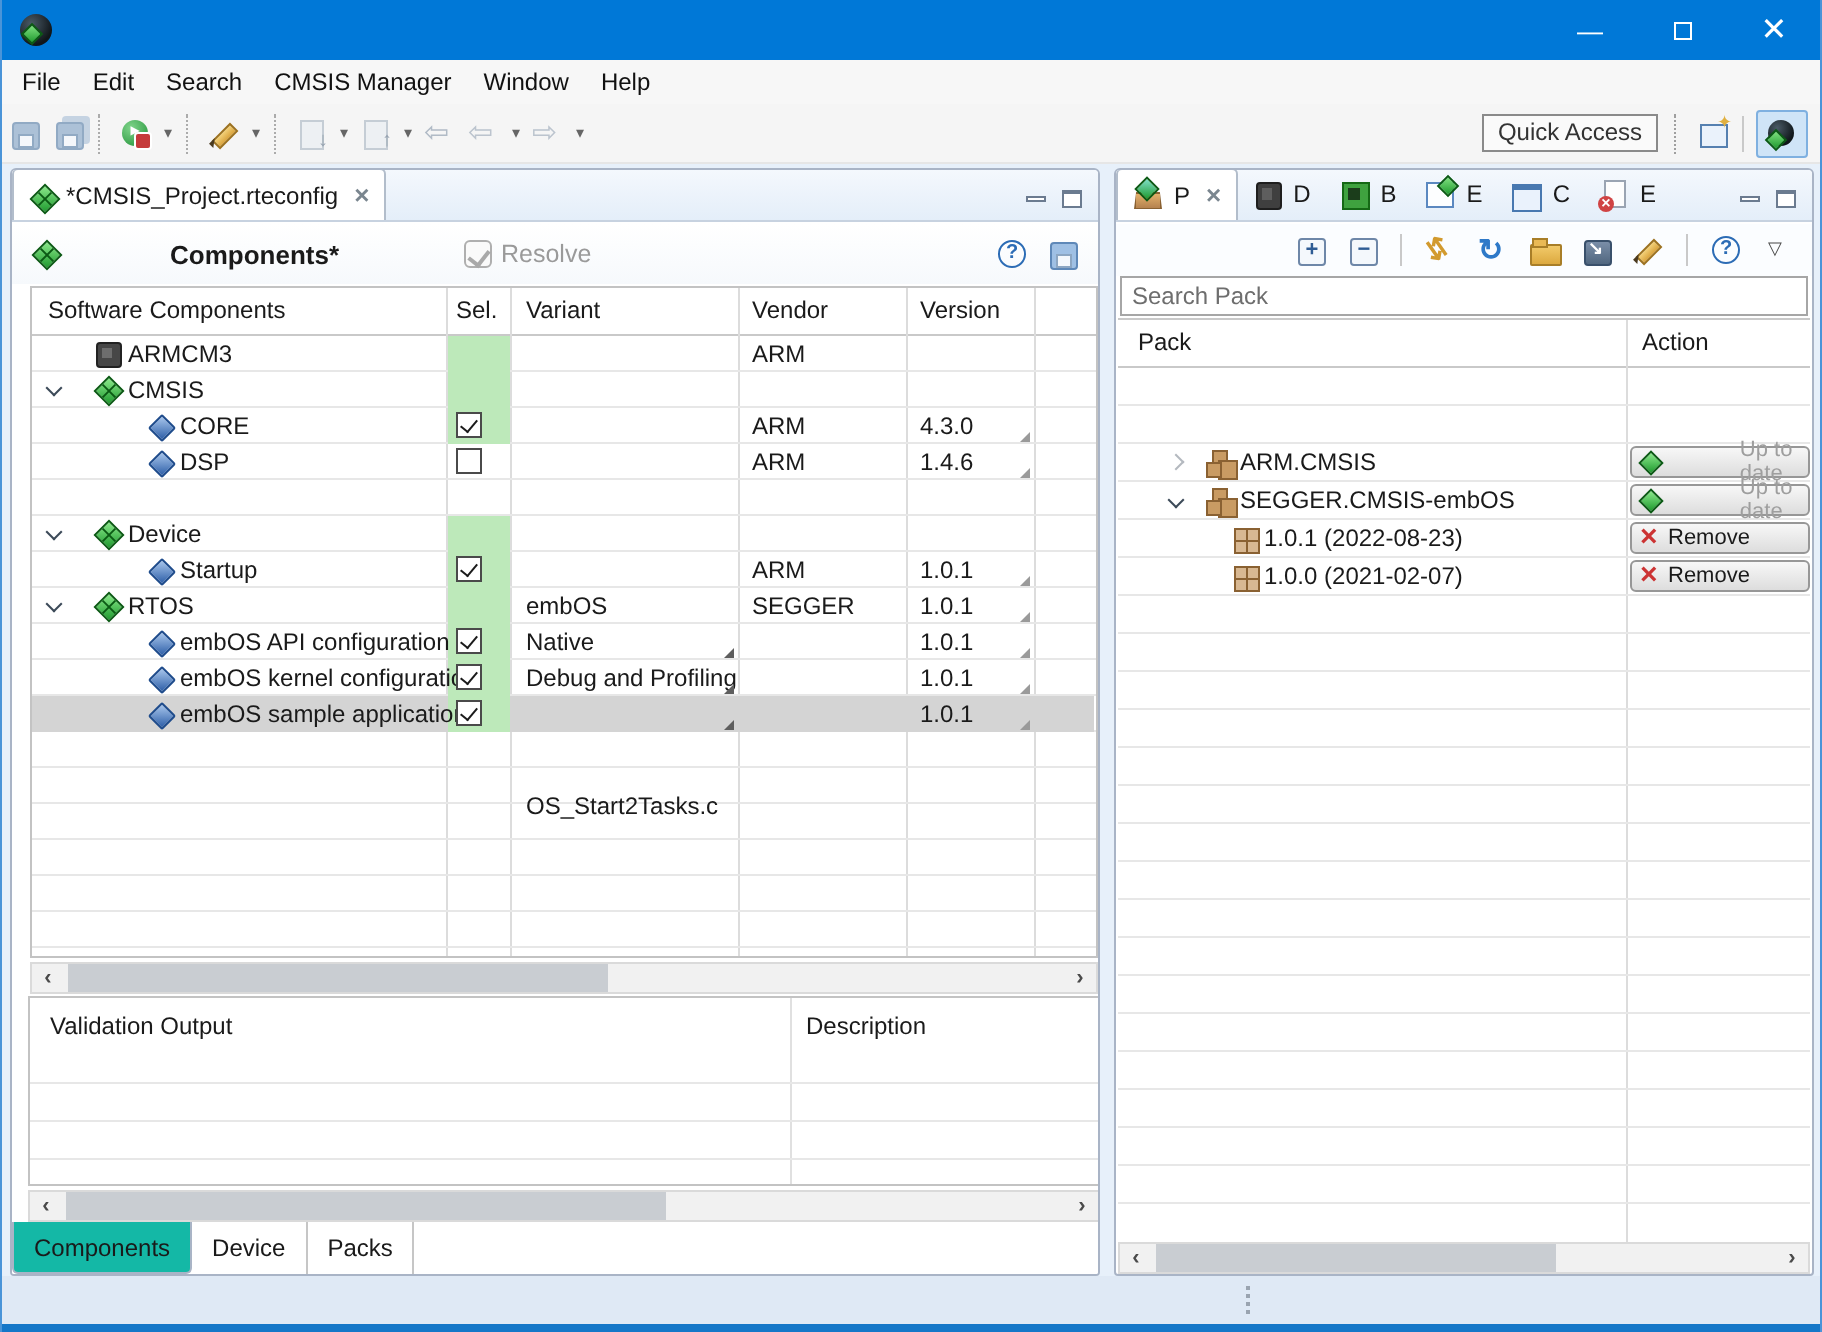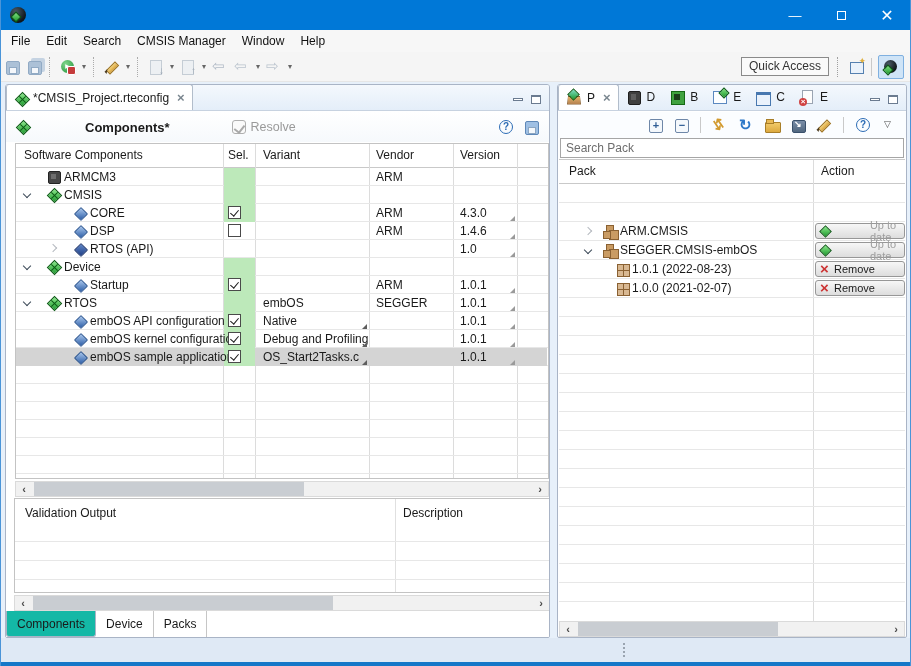--- a/index.html
+++ b/index.html
@@ -314,27 +314,20 @@
             <div class="handle" style="left: 494px; top: 12px; border-bottom: 5px solid rgb(154, 154, 154);"></div>
           </div>
           <div class="trow" style="top: 78px;">
             <div class="treeic ic i-component-icon" style="left: 56px;"></div>
             <div class="cellt" style="left: 74px;">DSP</div>
             <div class="cbx" style="left: 212px;"></div>
             <div class="cellt" style="left: 360px;">ARM</div>
             <div class="cellt" style="left: 444px;">1.4.6</div>
             <div class="handle" style="left: 494px; top: 12px; border-bottom: 5px solid rgb(154, 154, 154);"></div>
           </div>
-          <div class="trow" style="top: 96px;">
-            <div class="chev closed" style="left: 34px; top: 5px;"></div>
-            <div class="treeic ic i-api-icon" style="left: 56px;"></div>
-            <div class="cellt" style="left: 74px;">RTOS (API)</div>
-            <div class="cellt" style="left: 444px;">1.0</div>
-            <div class="handle" style="left: 494px; top: 12px; border-bottom: 5px solid rgb(154, 154, 154);"></div>
-          </div>
           <div class="trow" style="top: 114px;">
             <div class="rowbg" style="left: 208px; width: 31px; background: rgb(189, 233, 186);"></div>
             <div class="chev open" style="left: 8px; top: 5px;"></div>
             <div class="treeic ic i-cmsis-icon" style="left: 30px;"></div>
             <div class="cellt" style="left: 48px;">Device</div>
           </div>
           <div class="trow" style="top: 132px;">
             <div class="rowbg" style="left: 208px; width: 31px; background: rgb(189, 233, 186);"></div>
             <div class="treeic ic i-component-icon" style="left: 56px;"></div>
             <div class="cellt" style="left: 74px;">Startup</div>
@@ -372,21 +365,21 @@
             <div class="cellt" style="left: 444px;">1.0.1</div>
             <div class="handle" style="left: 346px; top: 12px; border-bottom: 5px solid rgb(94, 94, 94);"></div>
             <div class="handle" style="left: 494px; top: 12px; border-bottom: 5px solid rgb(154, 154, 154);"></div>
           </div>
           <div class="trow" style="top: 204px;">
             <div class="rowbg" style="left: 0px; right: 0px; background: rgb(212, 212, 212);"></div>
             <div class="rowbg" style="left: 208px; width: 31px; background: rgb(189, 233, 186);"></div>
             <div class="treeic ic i-component-icon" style="left: 56px;"></div>
             <div class="cellt" style="left: 74px;">embOS sample applications</div>
             <div class="cbx on" style="left: 212px;"></div>
-            <div class="cellt" style="left: 247px;">OS_Start2Tasks.c</div>
+            <div class="cellt" style="left: 247px; margin-top: 46px;">OS_Start2Tasks.c</div>
             <div class="cellt" style="left: 444px;">1.0.1</div>
             <div class="handle" style="left: 346px; top: 12px; border-bottom: 5px solid rgb(94, 94, 94);"></div>
             <div class="handle" style="left: 494px; top: 12px; border-bottom: 5px solid rgb(154, 154, 154);"></div>
           </div>
         </div>
 
       <div class="hsb" style="left:9px;top:396px;width:534px;">
         <span class="arr">‹</span>
         <span class="track">
             <span class="thumb" style="left:2px;width:270px;"></span>

